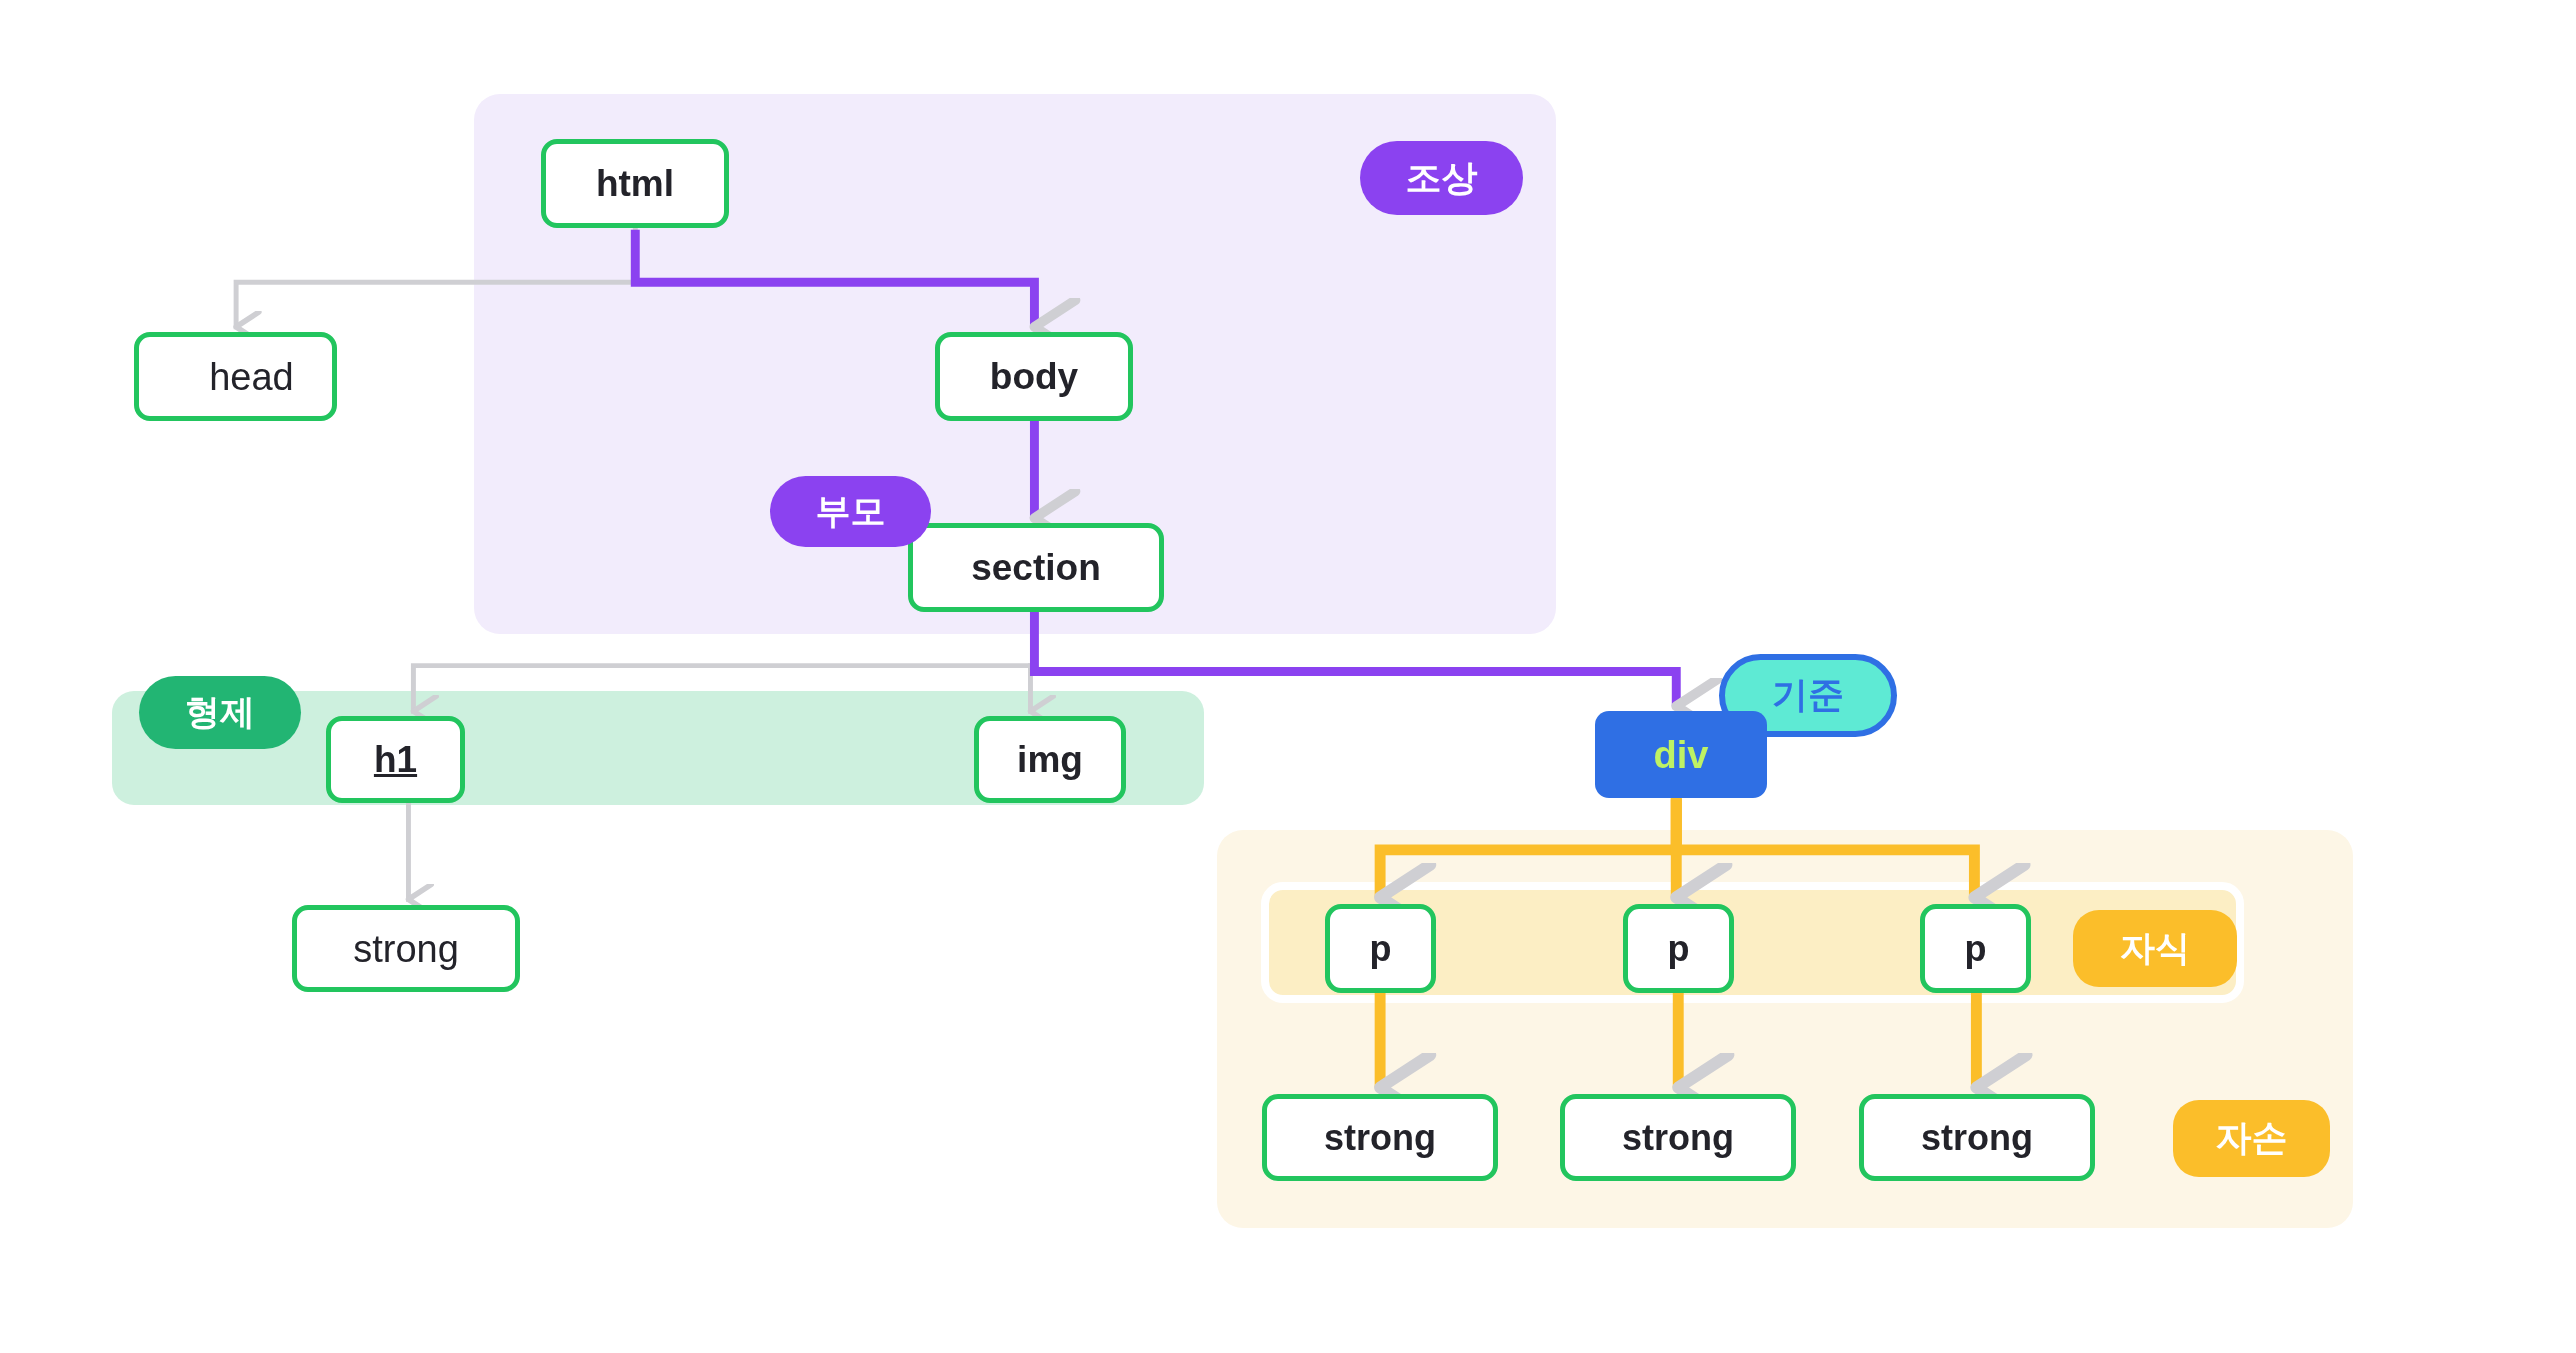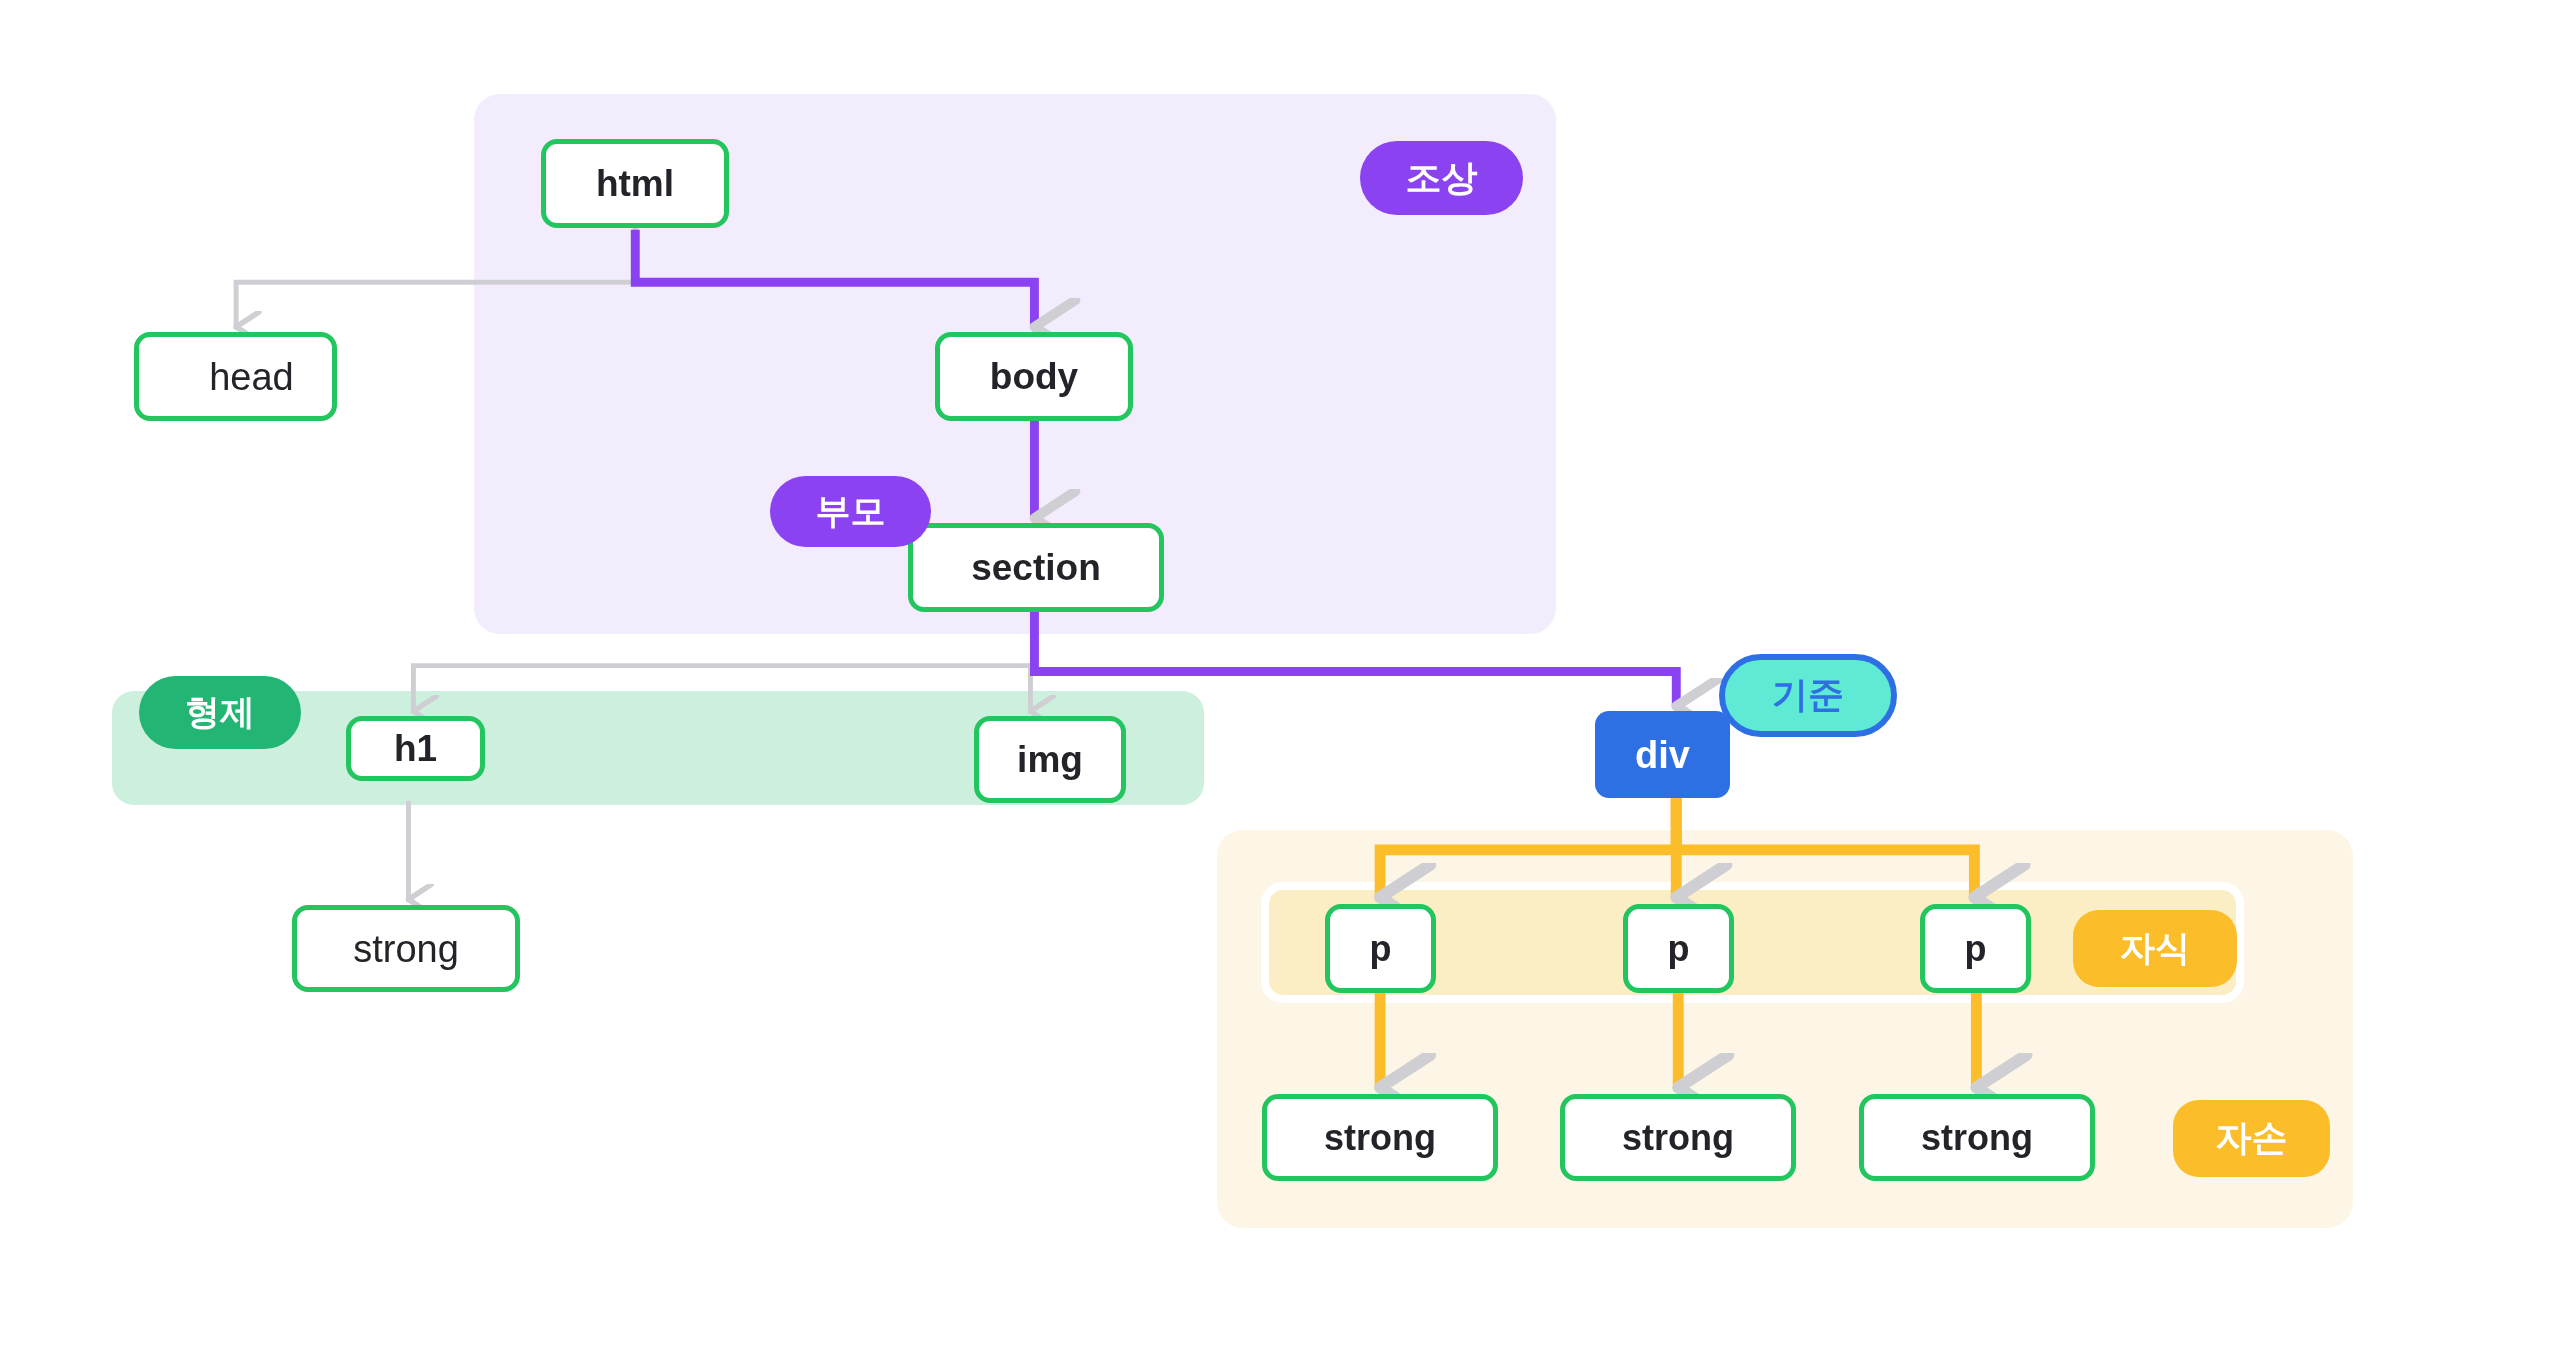--- a/index.html
+++ b/index.html
@@ -54,28 +54,28 @@
     line-height: 1;
     white-space: nowrap;
   }
   .node.bold { font-weight: bold; }
   .node.plain { font-weight: normal; font-size: 38px; }
 
   #node-html   { left: 541px;  top: 139px; width: 188px; height: 89px; }
   #node-head   { left: 134px;  top: 332px; width: 203px; height: 89px; padding-left: 32px; }
   #node-body   { left: 935px;  top: 332px; width: 198px; height: 89px; }
   #node-section{ left: 908px;  top: 523px; width: 256px; height: 89px; }
-  #node-h1     { left: 346px;  top: 716px; width: 139px; height: 65px; }
+  #node-h1     { left: 326px;  top: 716px; width: 139px; height: 87px; text-decoration: underline; }
   #node-img    { left: 974px;  top: 716px; width: 152px; height: 87px; }
   #node-strong-left { left: 292px; top: 905px; width: 228px; height: 87px; }
 
   #node-div {
-    left: 1595px; top: 711px; width: 135px; height: 87px;
+    left: 1595px; top: 711px; width: 172px; height: 87px;
     background: #2f6fe4; border: none; border-radius: 14px;
-    color: #ffffff; font-weight: bold; font-size: 38px;
+    color: #bef264; font-weight: bold; font-size: 38px;
     z-index: 6;
   }
 
   .p-node { top: 904px; width: 111px; height: 89px; font-weight: bold; font-size: 36px; z-index: 5; }
   #node-p-1 { left: 1325px; }
   #node-p-2 { left: 1623px; }
   #node-p-3 { left: 1920px; }
 
   .strong-node { top: 1094px; width: 236px; height: 87px; font-weight: bold; font-size: 36px; z-index: 5; }
   #node-strong-1 { left: 1262px; }

